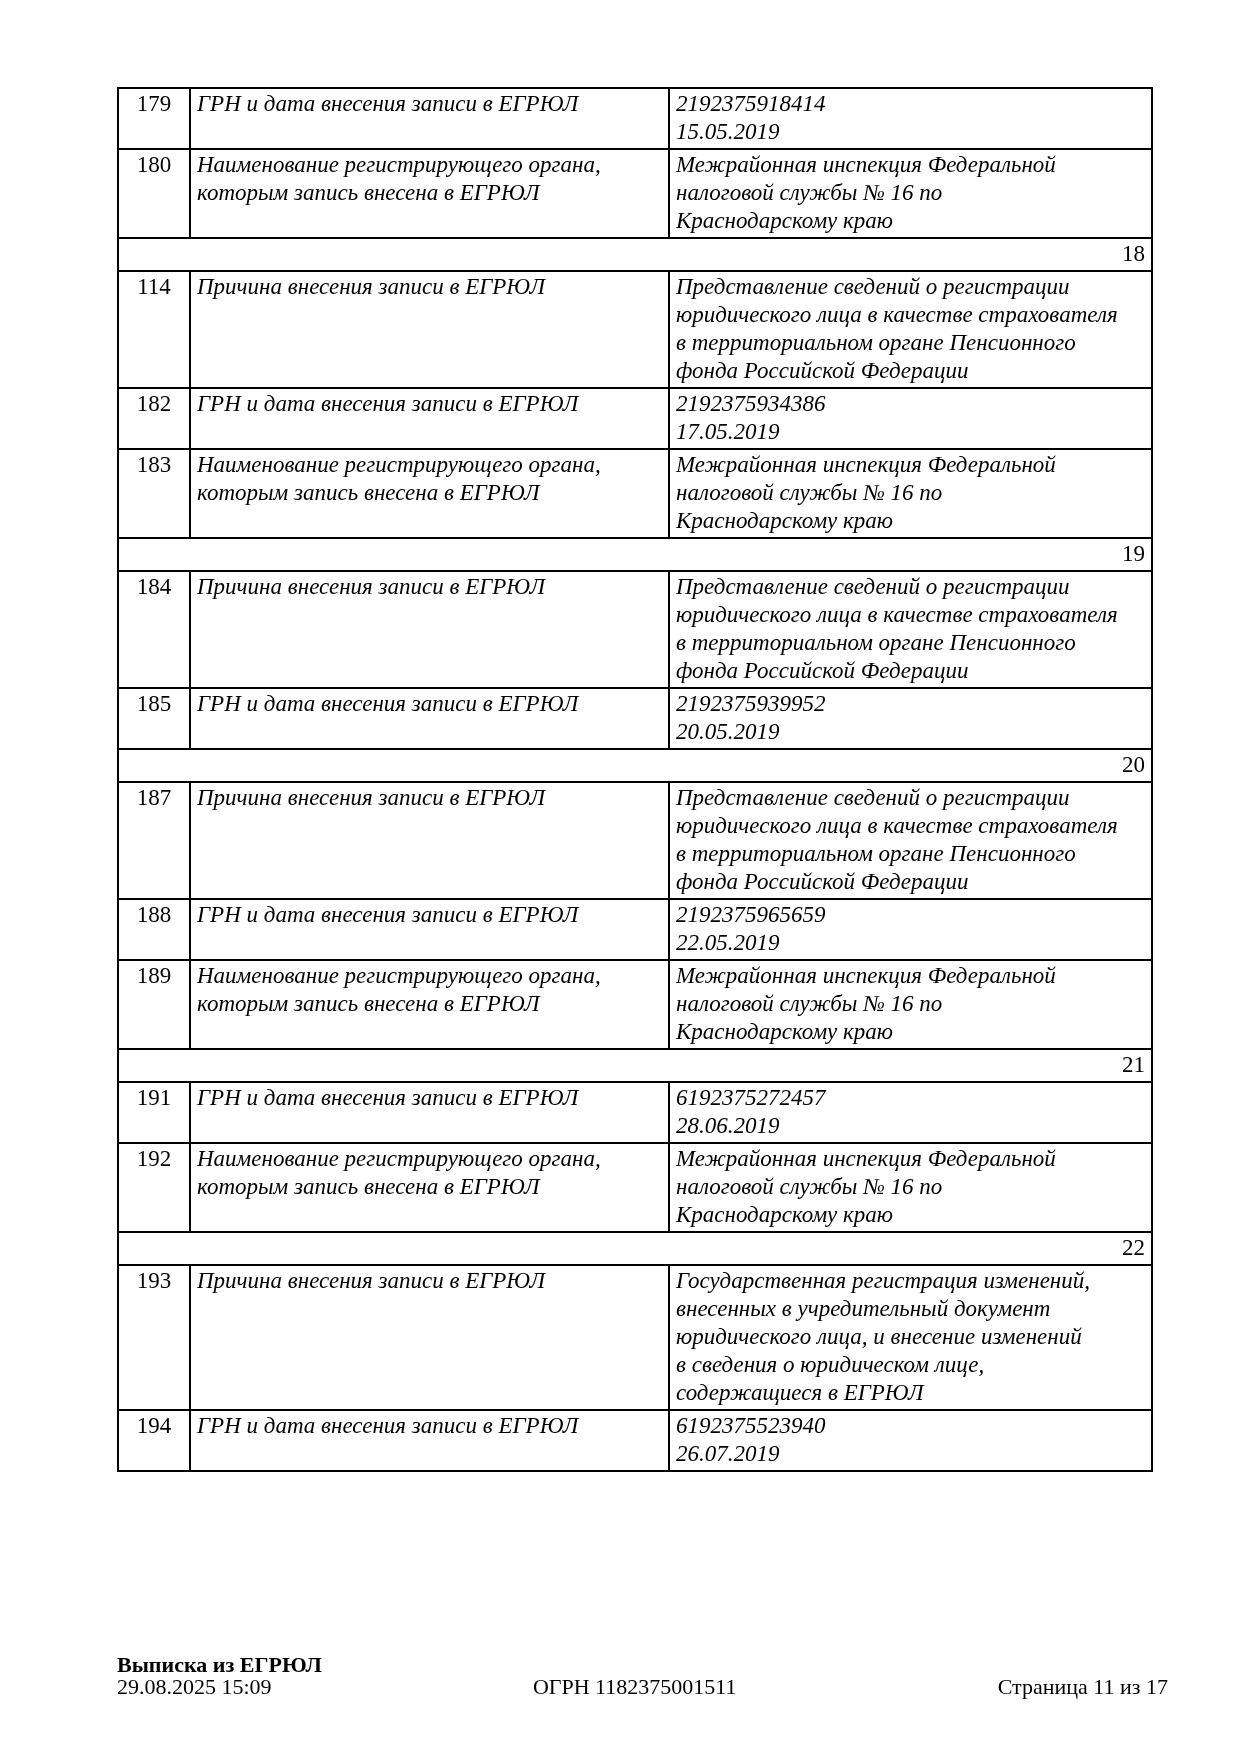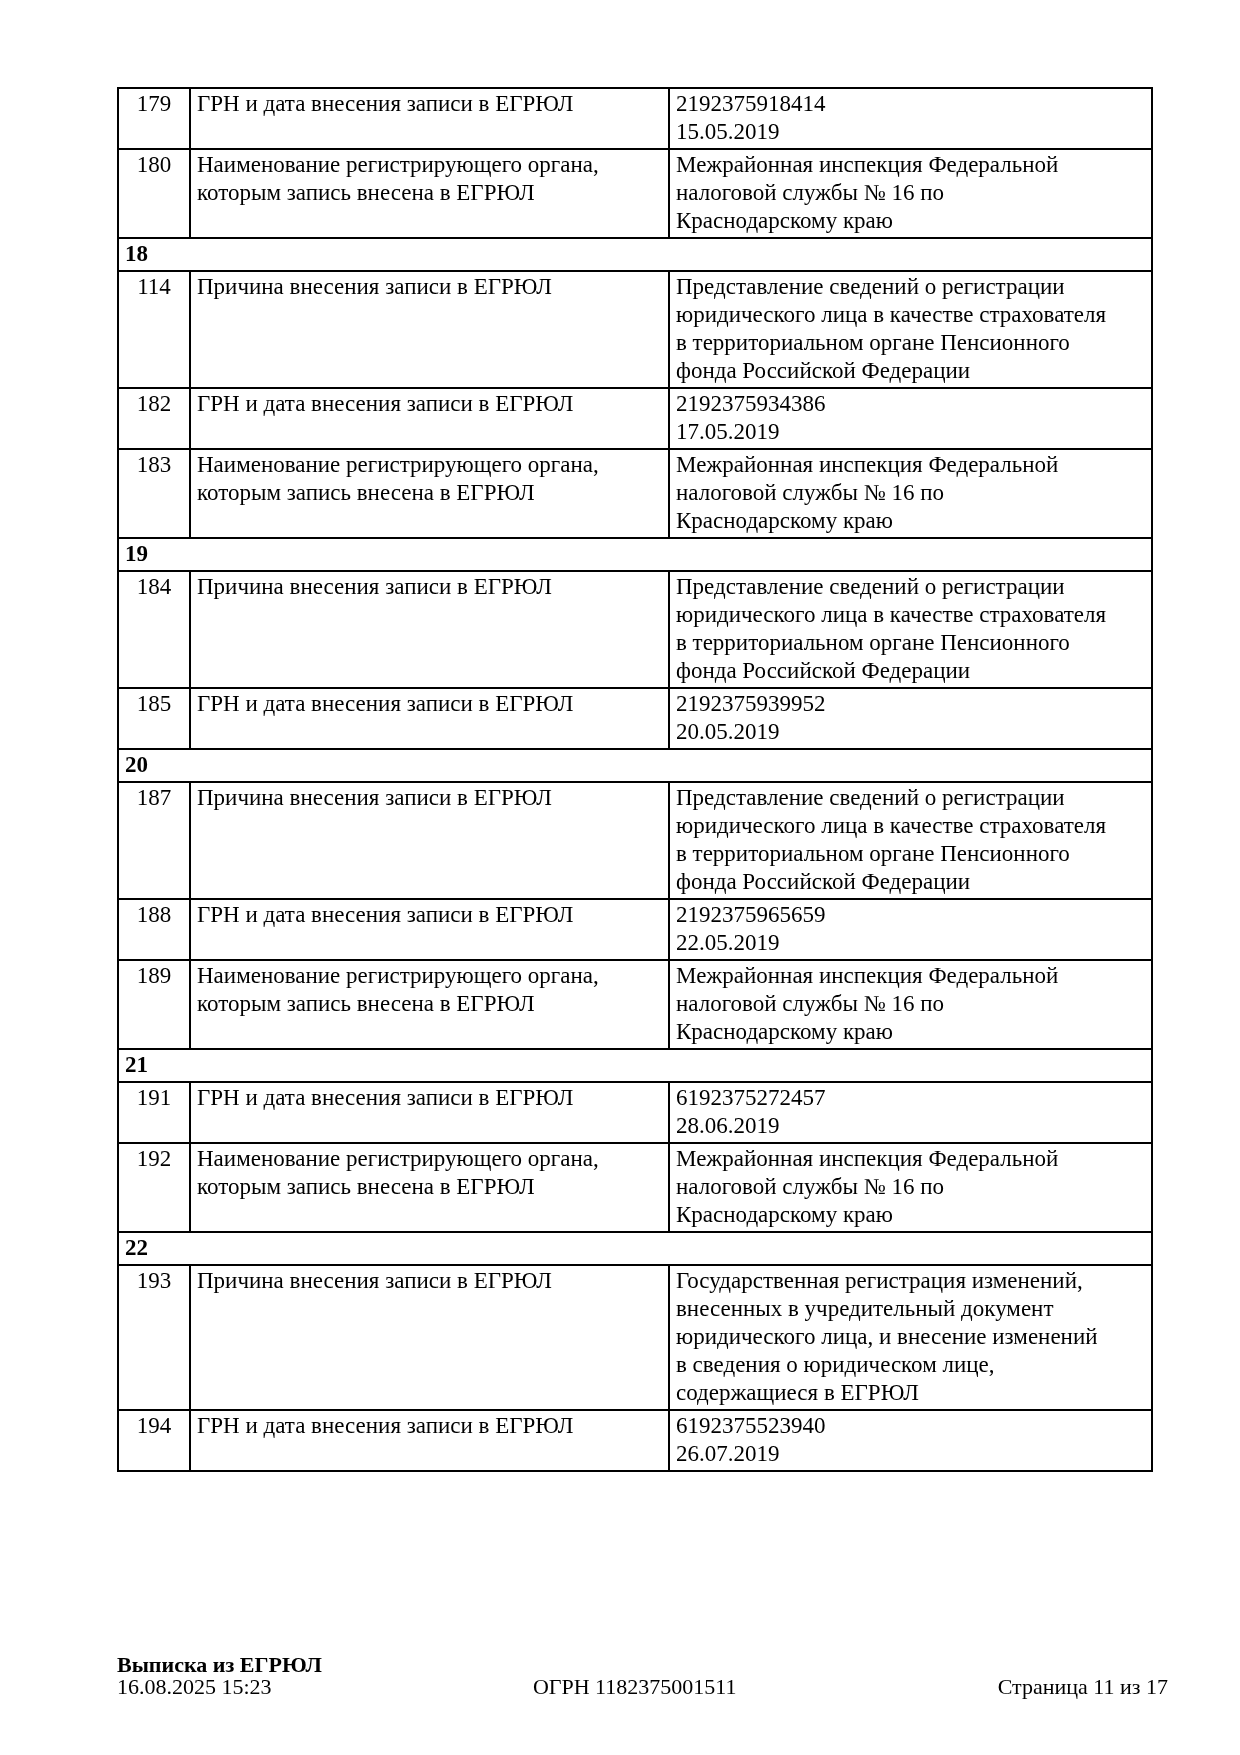--- a/index.html
+++ b/index.html
@@ -30,24 +30,25 @@
     line-height: 28px;
     padding: 1px 6px 2px 6px;
   }
   td.num {
     text-align: center;
     padding-left: 2px;
     padding-right: 2px;
   }
   td.lbl, td.val {
     white-space: pre-line;
+    font-style: italic;
   }
   td.sec {
-    text-align: left;
-    font-weight: bold;
+    text-align: right;
+    font-weight: normal;
     white-space: nowrap;
   }
   .footer {
     position: absolute;
     top: 1654px;
     left: 117px;
     width: 1051px;
     font-size: 22px;
     line-height: 22px;
   }
@@ -185,17 +186,17 @@
       <td class="lbl">ГРН и дата внесения записи в ЕГРЮЛ</td>
       <td class="val">6192375523940
 26.07.2019</td>
     </tr>
   </tbody>
 </table>
 
 <div class="footer">
   <div class="footer-title">Выписка из ЕГРЮЛ</div>
   <div class="footer-line2">
-    <span>16.08.2025 15:23</span>
+    <span>29.08.2025 15:09</span>
     <span>ОГРН 1182375001511</span>
     <span>Страница 11 из 17</span>
   </div>
 </div>
 
 </body></html>

